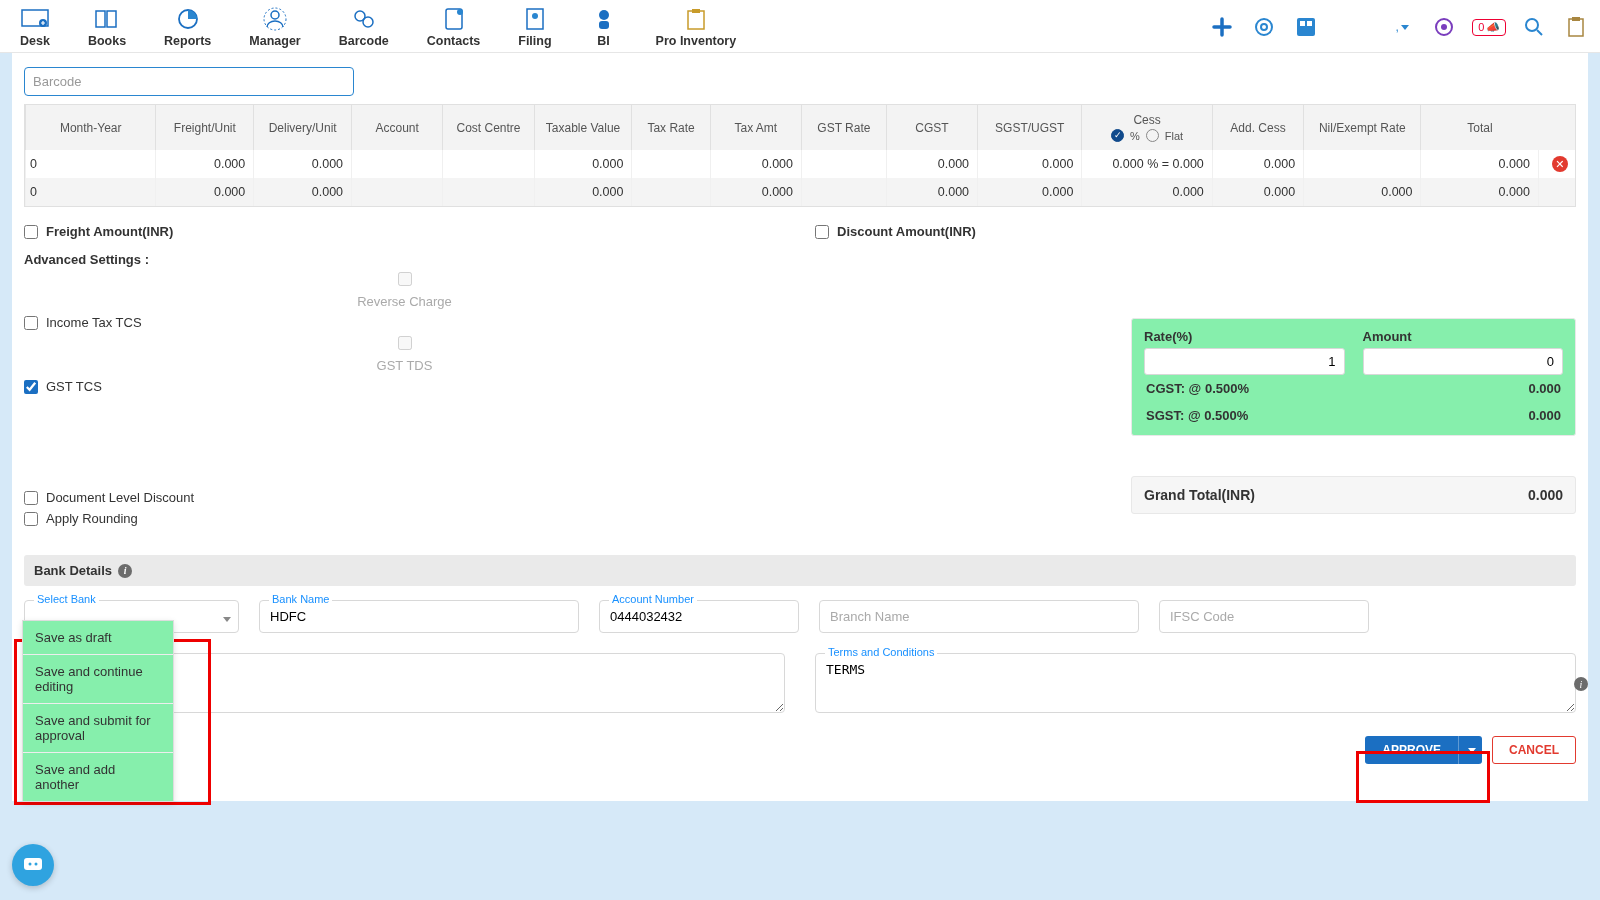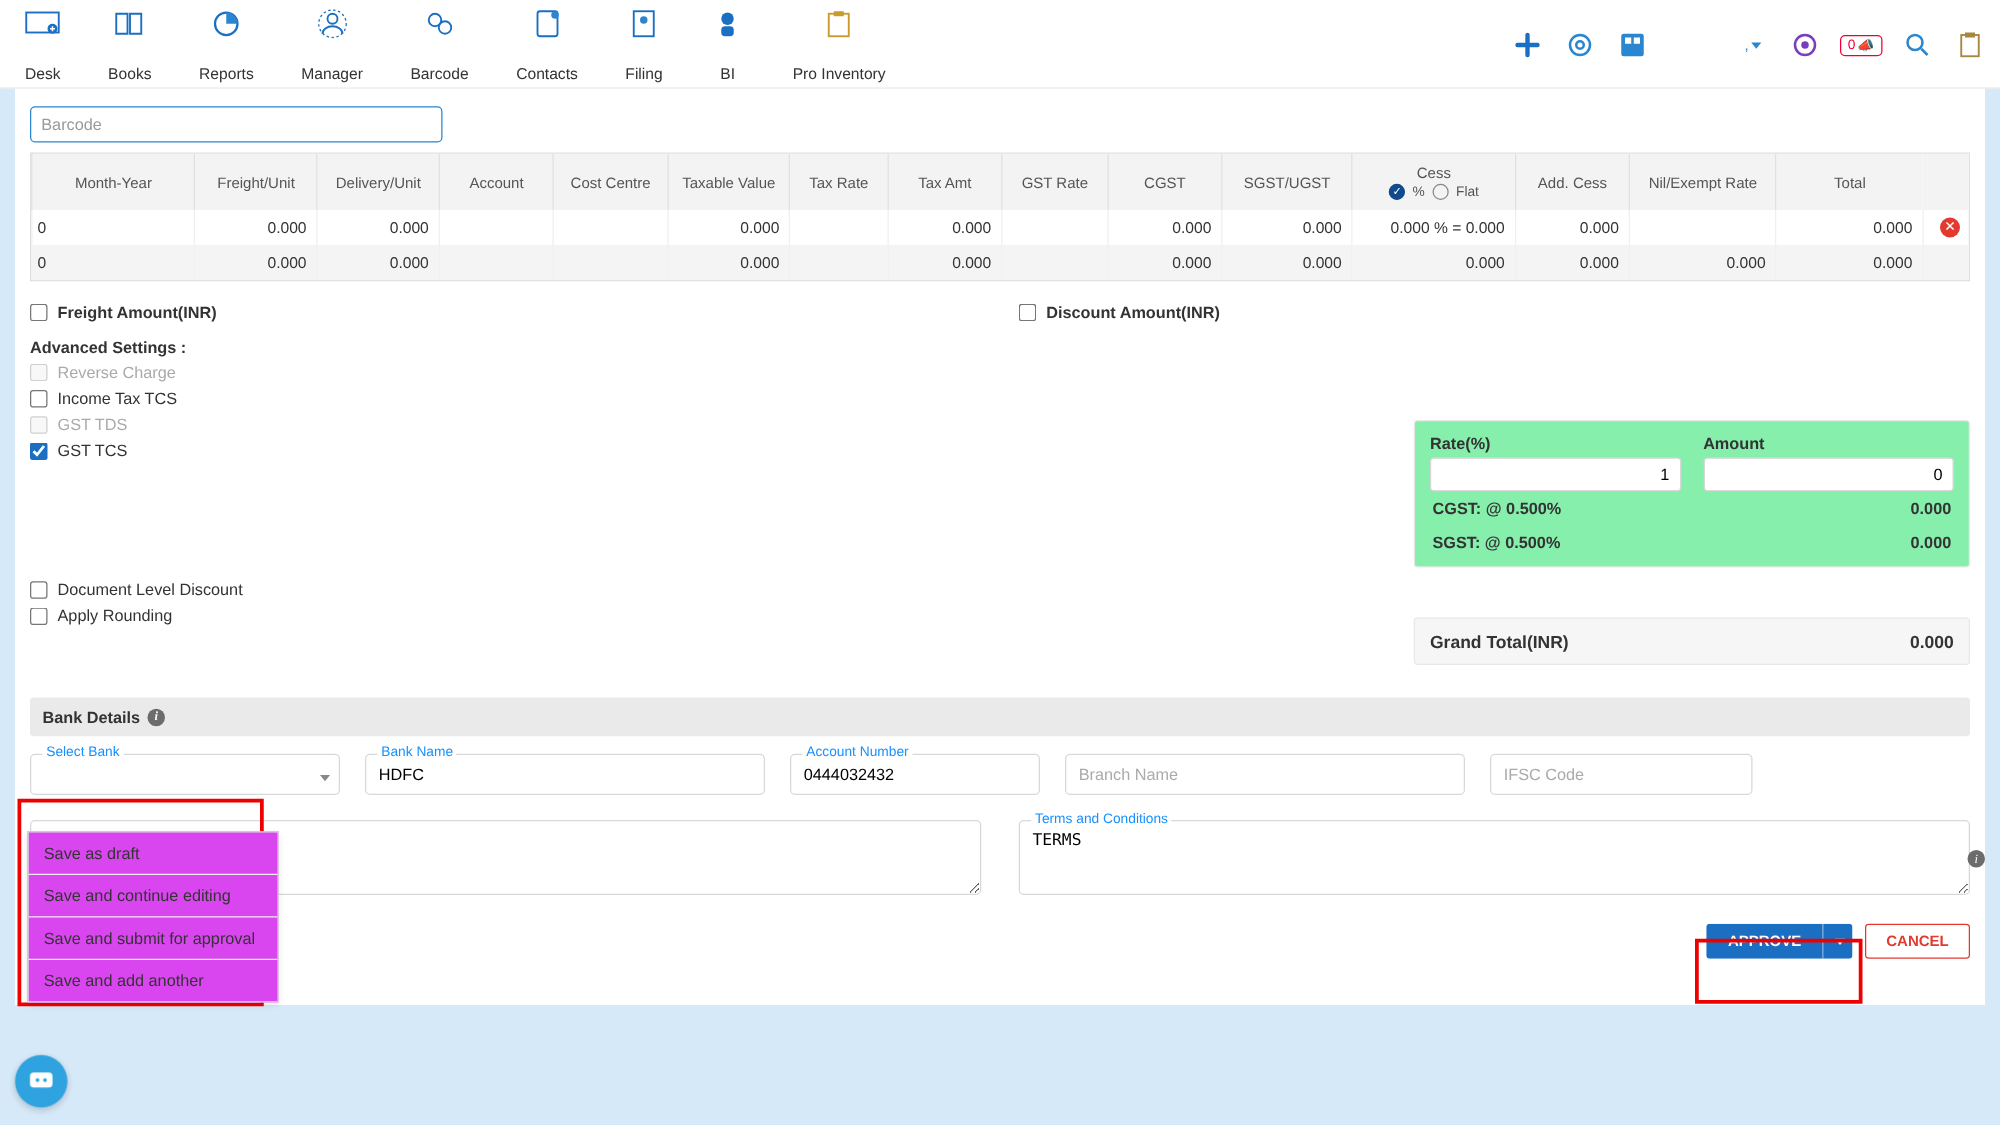--- a/index.html
+++ b/index.html
@@ -1,21 +1,21 @@
 <!DOCTYPE html>
 <html><head>
 <meta charset="utf-8">
 <style>
 * { box-sizing: border-box; margin: 0; padding: 0; }
 body { font-family: -apple-system, BlinkMacSystemFont, "Segoe UI", Arial, sans-serif; font-size: 13px; color: #333; background: #d6e9f8; }
 .topnav { background: #fff; display: flex; align-items: center; padding: 4px 10px 2px 10px; border-bottom: 1px solid #e6e6e6; }
 .nav-items { display: flex; gap: 18px; }
 .nav-item { display: flex; flex-direction: column; align-items: center; cursor: pointer; padding: 2px 10px; }
 .nav-icon { width: 28px; height: 26px; display:flex; align-items:center; justify-content:center; }
-.nav-label { font-size: 12.5px; color: #333; margin-top: 20px; }
+.nav-label { font-size: 12.5px; color: #333; margin-top: 2px; font-weight: bold; }
 .topnav-right { margin-left: auto; display: flex; align-items: center; gap: 14px; }
 .iconbtn { width: 28px; height: 28px; display:flex; align-items:center; justify-content:center; cursor:pointer; }
 .content { background: #fff; margin: 0 12px 0 12px; padding: 10px 12px 12px 12px; }
 .barcode-row { padding: 4px 0 8px 0; }
 .barcode-input { width: 330px; padding: 6px 8px; border: 1px solid #2a86d0; border-radius: 4px; font-size: 13px; outline: none; }
 .barcode-input::placeholder { color: #999; }
 .grid-wrap { border: 1px solid #e0e0e0; border-top: none; }
 .grid-table { width: 100%; border-collapse: collapse; table-layout: fixed; }
 .grid-table th { background: #f3f3f3; font-weight: 400; font-size: 12px; color: #555; padding: 8px 6px;  border-left: 0.5px solid #e0e0e0; border-top: 0.5px solid #e0e0e0; text-align: center; vertical-align: middle; height: 42px; }
 .grid-table td { padding: 6px 8px; font-size: 12.5px; text-align: right; border-left: 0.5px solid #f0f0f0; height: 28px; }
@@ -24,21 +24,21 @@
 .row-del { background: #e23a2f; color: #fff; border-radius: 50%; width: 16px; height: 16px; display: inline-flex; align-items:center; justify-content:center; font-size: 11px; line-height: 1; cursor:pointer; margin-left: 6px; }
 .cess-opts { display:flex; gap:6px; align-items:center; justify-content:center; font-size:11px; margin-top:2px; }
 .radiodot { width:13px; height:13px; border-radius:50%; display:inline-block; border:1px solid #888; position:relative; }
 .radiodot.checked { background:#104a8c; border-color:#104a8c; }
 .radiodot.checked::after { content:"✓"; color:#fff; position:absolute; font-size:9px; top:0; left:2px; }
 .after-grid { display:flex; gap: 30px; padding: 14px 0 6px 0; }
 .after-left { flex: 1; }
 .after-right { flex: 1; }
 .chk-line { display:flex; align-items:center; gap:8px; padding: 3px 0; font-size: 13px; }
 .chk-line.bold { font-weight: 600; }
-.chk-line.disabled { color: #aaa; }
+.chk-line.disabled { color: #aaa; flex-direction: column; }
 input[type="checkbox"] { width: 14px; height: 14px; accent-color: #1b6fc2; cursor: pointer; }
 .adv-title { font-weight: 700; padding: 10px 0 2px 0; font-size: 13px; }
 .tcs-box { float:right; width: 445px; background: #86efac; border: 1px solid #e8e8e8; border-radius: 3px; padding: 10px 12px 6px 12px; margin-top: -2px; }
 .tcs-row { display:flex; gap: 18px; }
 .tcs-col { flex:1; }
 .tcs-lbl { font-size: 13px; font-weight: 600; margin-bottom: 4px; }
 .tcs-inp { width:100%; padding:5px 8px; border:1px solid #d8d8d8; border-radius:3px; text-align:right; font-size:13px; }
 .tcs-line { display:flex; justify-content:space-between; padding: 6px 2px; font-size: 13px; }
 .tcs-line .lab { font-weight: 600; }
 .tcs-line .val { font-weight: 600; }
@@ -53,21 +53,21 @@
 .fld-lbl { color: #1890ff; font-size: 11px; position: absolute; top: -7px; left: 10px; background:#fff; padding: 0 3px; }
 .fld-inp { width:100%; border:1px solid #d8d8d8; border-radius:4px; padding: 8px 10px; font-size:13px; }
 .fld-inp::placeholder { color:#aaa; }
 .select-caret { position:absolute; right:8px; top:10px; pointer-events:none; }
 .terms-row { display:flex; gap: 30px; padding: 12px 0 14px 0; }
 .terms-left { flex:1; }
 .terms-right { flex:1; position:relative; }
 .note-area { width:100%; height: 60px; border:1px solid #d8d8d8; border-radius:4px; padding: 8px 10px; font-size:13px; }
 .info-side { position:absolute; right:-12px; top:24px; }
 .footer-bar { padding: 6px 0 8px 0; display:flex; align-items:center; }
-.save-menu { position: absolute; bottom: 98px; left: 22px; background:#d946ef; border:1px solid #ddd; box-shadow: 0 2px 6px rgba(0,0,0,.12); width: 201px; z-index: 50; }
+.save-menu { position: absolute; bottom: 98px; left: 22px; background:#86efac; border:1px solid #ddd; box-shadow: 0 2px 6px rgba(0,0,0,.12); width: 152px; z-index: 50; }
 .save-menu .mi { padding: 9px 12px; font-size: 13px; border-bottom:1px solid #eee; cursor:pointer; }
 .save-menu .mi:last-child { border-bottom:none; }
 .btn-split { display:inline-flex; border-radius:3px; overflow:hidden; }
 .btn-main { padding: 6px 16px; font-weight: 700; font-size: 12px; cursor:pointer; border:1px solid transparent; }
 .btn-caret { width: 24px; display:flex; align-items:center; justify-content:center; border-left:1px solid rgba(255,255,255,.3); cursor:pointer; }
 .btn-blue { background:#1b6fc2; color:#fff; }
 .btn-white { background:#fff; color:#e23a2f; border:1px solid #e23a2f; }
 .footer-right { margin-left:auto; display:flex; gap:10px; align-items:center; }
 .highlight-red { border: 3px solid #e00; position:absolute; pointer-events:none; z-index:40; }
 .hl-save { left: 14px; bottom: 95px; width: 197px; height: 166px; }
@@ -350,21 +350,21 @@
       </div>
     </div>
   </div>
 
   <div class="section-hdr">
     <span>Bank Details</span>
     <span class="info-i">i</span>
   </div>
 
   <div class="bank-row">
-    <div class="fld" style="width:248px">
+    <div class="fld" style="width:215px">
       <span class="fld-lbl">Select Bank</span>
       <input class="fld-inp" readonly="" style="">
       <span class="select-caret"><span class="caret-down" style="border-top-color:#888"></span></span>
     </div>
     <div class="fld" style="width:320px">
       <span class="fld-lbl">Bank Name</span>
       <input class="fld-inp" value="HDFC" style="">
     </div>
     <div class="fld" style="width:200px">
       <span class="fld-lbl">Account Number</span>

